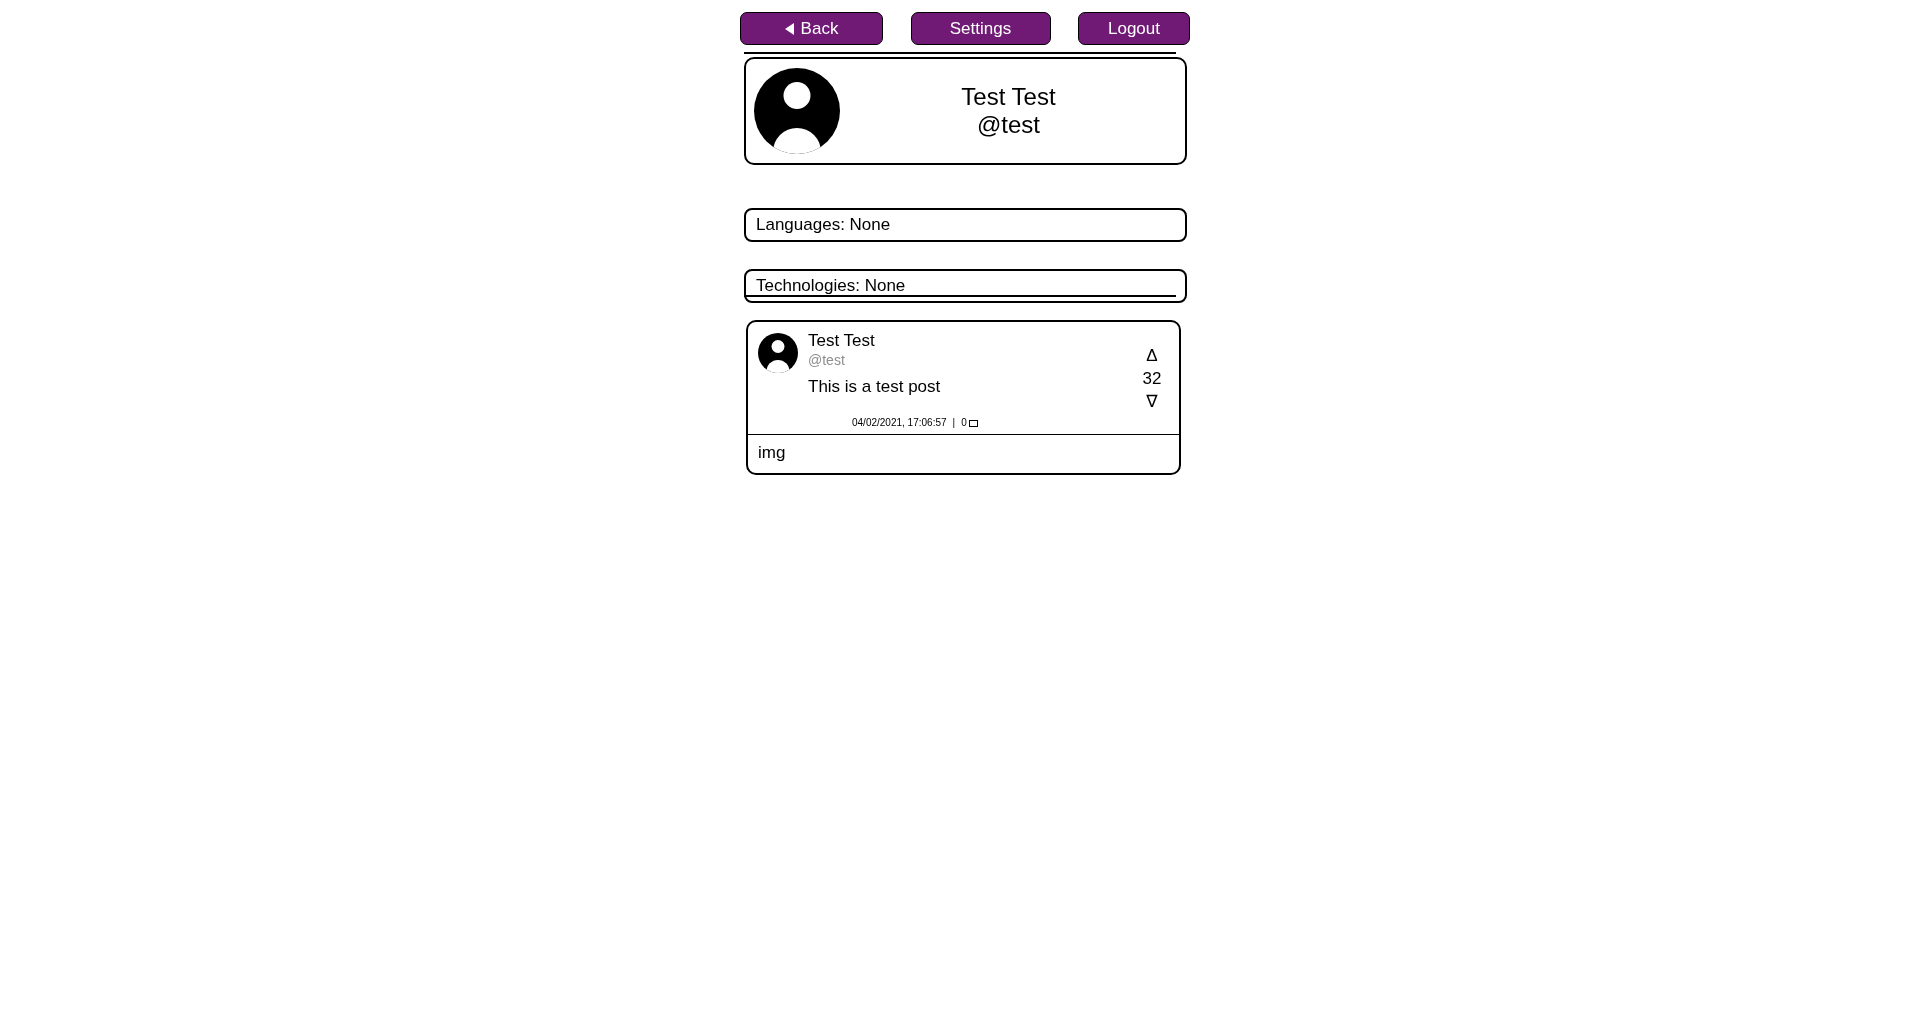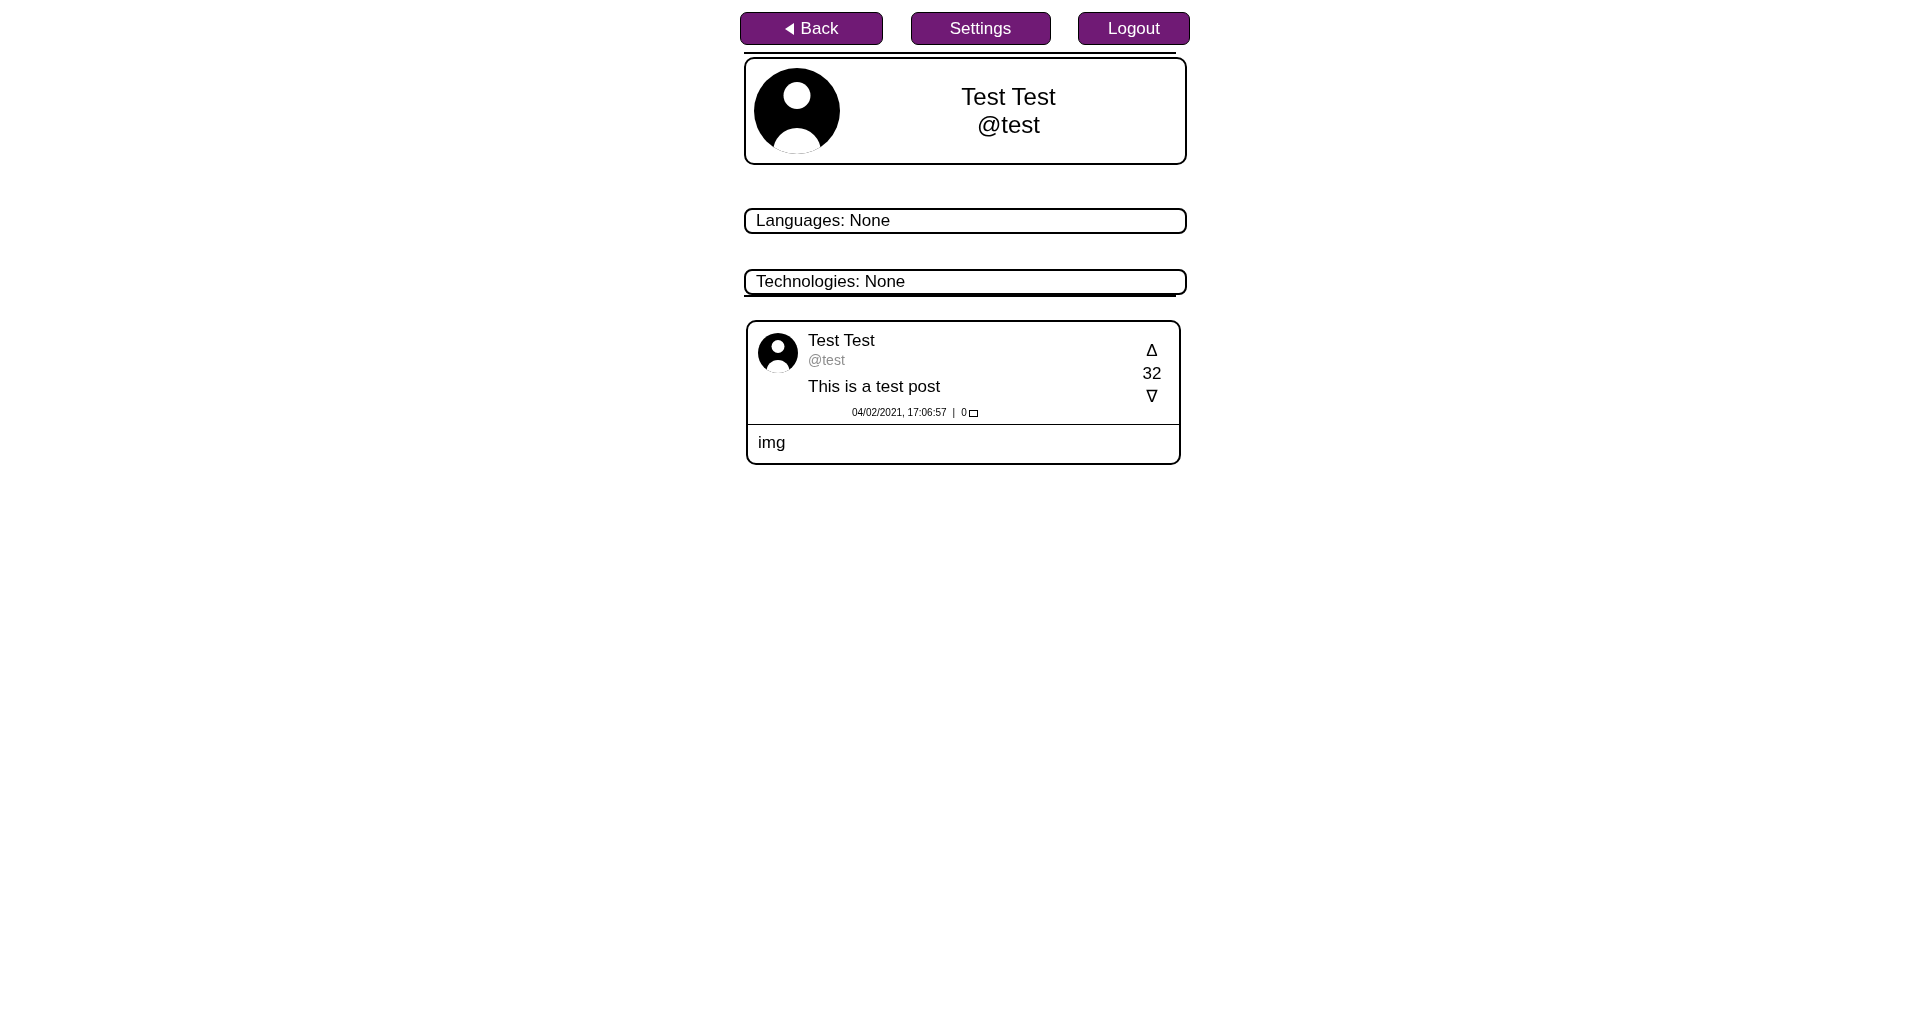--- a/index.html
+++ b/index.html
@@ -116,21 +116,21 @@
     line-height: 1.15;
     padding-right: 8px;
   }
   .profile-names .handle { display: block; }
 
   
   .info-row {
     position: absolute;
     left: 744px;
     width: 443px;
-    height: 26px;
+    height: 34px;
     border: 2px solid #000000;
     border-radius: 8px;
     display: flex;
     align-items: center;
     padding-left: 10px;
     font-size: 17px;
     background: #ffffff;
   }
   .info-languages { top: 208px; }
   .info-technologies { top: 269px; }
@@ -204,21 +204,21 @@
     color: #8d8d8d;
     line-height: 1.3;
   }
   .post-text {
     font-size: 17px;
     margin-top: 8px;
   }
   .post-meta {
     font-size: 10px;
     color: #000000;
-    margin-top: 10px;
+    margin-top: 20px;
     display: flex;
     align-items: center;
     gap: 6px;
     padding-left: 44px;
   }
   .post-meta .sep { color: #000000; }
   .post-meta .comments {
     display: inline-flex;
     align-items: center;
     gap: 2px;

